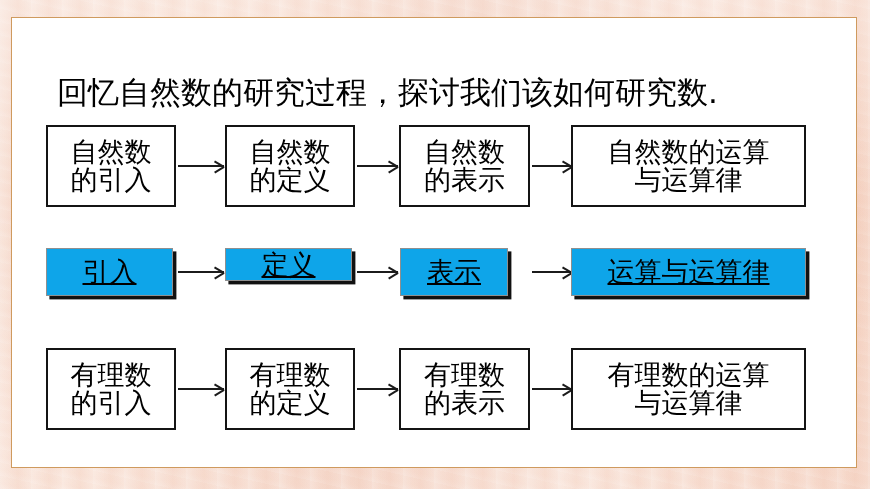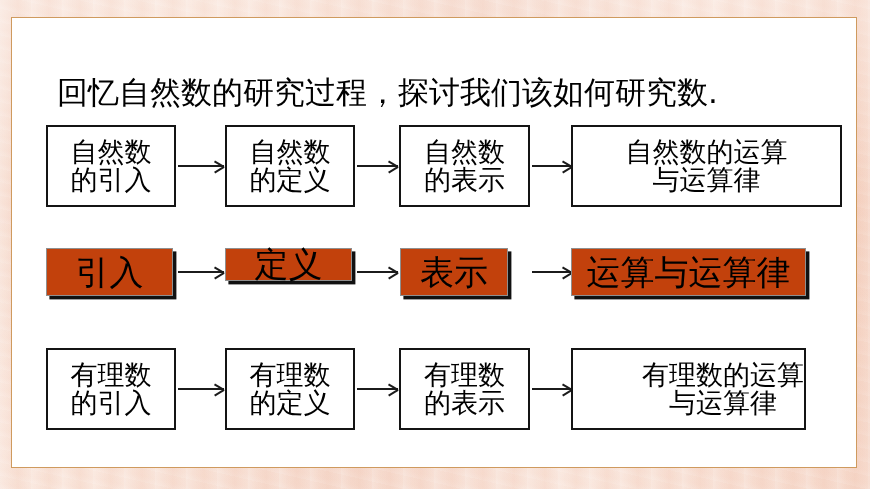--- a/index.html
+++ b/index.html
@@ -84,24 +84,25 @@
 
   
   .row-plain .node {
     font-size: 27px;
     background: #ffffff;
     border: 2.2px solid #141414;
   }
 
   
   .row-accent .node {
-    font-size: 34px;
-    background: #c2410c;
+    font-size: 27px;
+    background: #0ea5e9;
     border: 1.6px solid #8f8f8f;
     box-shadow: 3.4px 3.4px 0 0 #111111;
+    text-decoration: underline;
   }
 
   
   .arrow {
     position: absolute;
     height: 14px;
   }
   .arrow .shaft {
     position: absolute;
     left: 0;
@@ -160,21 +161,21 @@
       <div class="node" style="left:387px; top:107px; width:131px; height:82px;">
         <span class="label">自然数
 的表示</span>
       </div>
 
       <div class="arrow" style="left:520px; top:141px; width:40px;">
         <div class="shaft" style="width:40px;"></div>
         <div class="head" style="right:0;"></div>
       </div>
 
-      <div class="node" style="left:559px; top:107px; width:271px; height:82px;">
+      <div class="node" style="left:559px; top:107px; width:235px; height:82px;">
         <span class="label">自然数的运算
 与运算律</span>
       </div>
     </div>
 
     <div class="row row-accent" style="height:0;">
 
       <div class="node" style="left:34px; top:230px; width:127px; height:48px;">
         <span class="label">引入</span>
       </div>
@@ -232,20 +233,20 @@
       <div class="node" style="left:387px; top:330px; width:131px; height:82px;">
         <span class="label">有理数
 的表示</span>
       </div>
 
       <div class="arrow" style="left:520px; top:364px; width:40px;">
         <div class="shaft" style="width:40px;"></div>
         <div class="head" style="right:0;"></div>
       </div>
 
-      <div class="node" style="left:559px; top:330px; width:235px; height:82px;justify-content:flex-end;">
+      <div class="node" style="left:559px; top:330px; width:235px; height:82px;">
         <span class="label">有理数的运算
 与运算律</span>
       </div>
     </div>
 
   </div>
 </div>
 
 </body></html>

